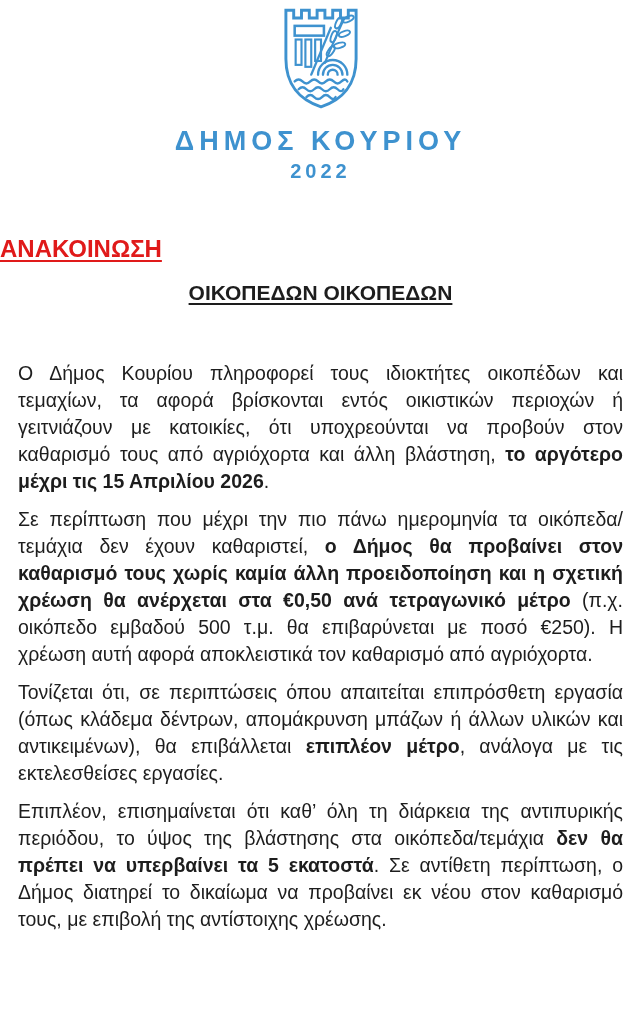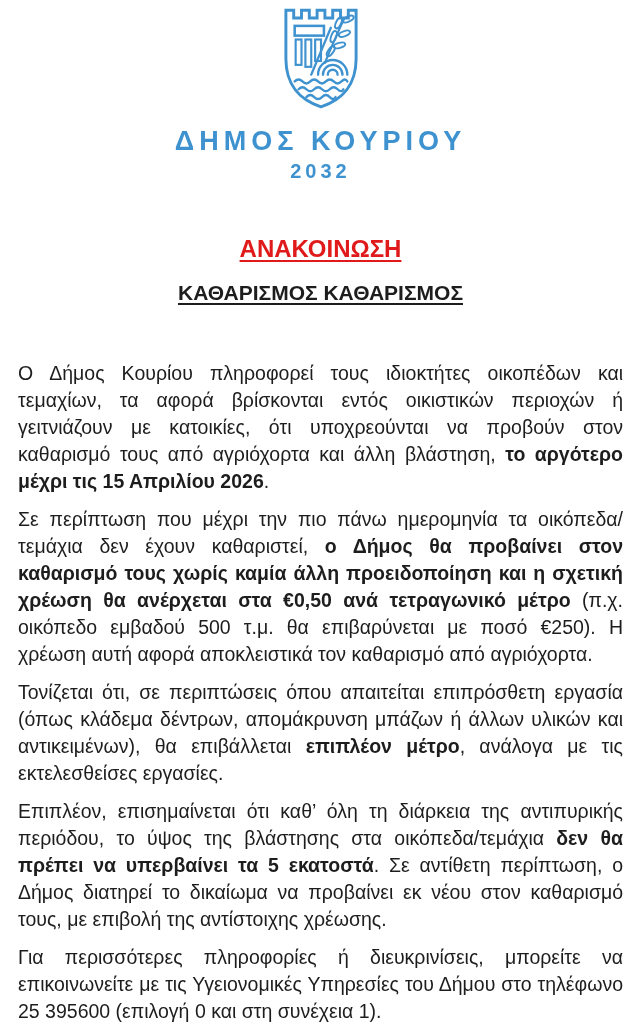--- a/index.html
+++ b/index.html
@@ -25,21 +25,20 @@
   .muni-year {
     margin-top: 3px;
     font-size: 20px;
     font-weight: bold;
     letter-spacing: 4px;
     color: #3e92cf;
   }
 
   .title {
     margin-top: 52px;
-    text-align: center;
     font-size: 24px;
     font-weight: bold;
     color: #e01a1a;
     text-decoration: underline;
     text-underline-offset: 3px;
     text-decoration-thickness: 2px;
   }
   .subtitle {
     margin-top: 18px;
     text-align: center;
@@ -92,31 +91,30 @@
         <ellipse cx="68" cy="13" rx="6" ry="2.6" transform="rotate(-25 68 13)"></ellipse>
       </g>
 
       <g stroke-width="2.4">
         <path d="M13 77 q4 -4 8 0 t8 0 t8 0 t8 0 t8 0 t8 0 t6 0"></path>
         <path d="M17 85 q4 -4 8 0 t8 0 t8 0 t8 0 t8 0 t6 0"></path>
         <path d="M25 93 q4 -4 8 0 t8 0 t8 0 t6 0"></path>
       </g>
     </svg>
     <div class="muni-name">ΔΗΜΟΣ ΚΟΥΡΙΟΥ</div>
-    <div class="muni-year">2032</div>
+    <div class="muni-year">2022</div>
   </header>
 
   <h1 class="title">ΑΝΑΚΟΙΝΩΣΗ</h1>
-  <h2 class="subtitle">ΚΑΘΑΡΙΣΜΟΣ ΚΑΘΑΡΙΣΜΟΣ</h2>
+  <h2 class="subtitle">ΟΙΚΟΠΕΔΩΝ ΟΙΚΟΠΕΔΩΝ</h2>
 
   <main class="doc-body">
     <p><span>Ο Δήμος Κουρίου πληροφορεί τους ιδιοκτήτες οικοπέδων και τεμαχίων, τα αφορά βρίσκονται εντός οικιστικών περιοχών ή γειτνιάζουν με κατοικίες, ότι υποχρεούνται να προβούν στον καθαρισμό τους από αγριόχορτα και άλλη βλάστηση, </span><strong>το αργότερο μέχρι τις 15 Απριλίου 2026</strong><span>.</span></p>
 
     <p><span>Σε περίπτωση που μέχρι την πιο πάνω ημερομηνία τα οικόπεδα/τεμάχια δεν έχουν καθαριστεί, </span><strong>ο Δήμος θα προβαίνει στον καθαρισμό τους χωρίς καμία άλλη προειδοποίηση και η σχετική χρέωση θα ανέρχεται στα €0,50 ανά τετραγωνικό μέτρο</strong><span> (π.χ. οικόπεδο εμβαδού 500 τ.μ. θα επιβαρύνεται με ποσό €250). Η χρέωση αυτή αφορά αποκλειστικά τον καθαρισμό από αγριόχορτα.</span></p>
 
     <p><span>Τονίζεται ότι, σε περιπτώσεις όπου απαιτείται επιπρόσθετη εργασία (όπως κλάδεμα δέντρων, απομάκρυνση μπάζων ή άλλων υλικών και αντικειμένων), θα επιβάλλεται </span><strong>επιπλέον μέτρο</strong><span>, ανάλογα με τις εκτελεσθείσες εργασίες.</span></p>
 
     <p><span>Επιπλέον, επισημαίνεται ότι καθ’ όλη τη διάρκεια της αντιπυρικής περιόδου, το ύψος της βλάστησης στα οικόπεδα/τεμάχια </span><strong>δεν θα πρέπει να υπερβαίνει τα 5 εκατοστά</strong><span>. Σε αντίθετη περίπτωση, ο Δήμος διατηρεί το δικαίωμα να προβαίνει εκ νέου στον καθαρισμό τους, με επιβολή της αντίστοιχης χρέωσης.</span></p>
 
-    <p><span>Για περισσότερες πληροφορίες ή διευκρινίσεις, μπορείτε να επικοινωνείτε με τις Υγειονομικές Υπηρεσίες του Δήμου στο τηλέφωνο 25 395600 (επιλογή 0 και στη συνέχεια 1).</span></p>
   </main>
 
 </div>
 
 </body></html>

